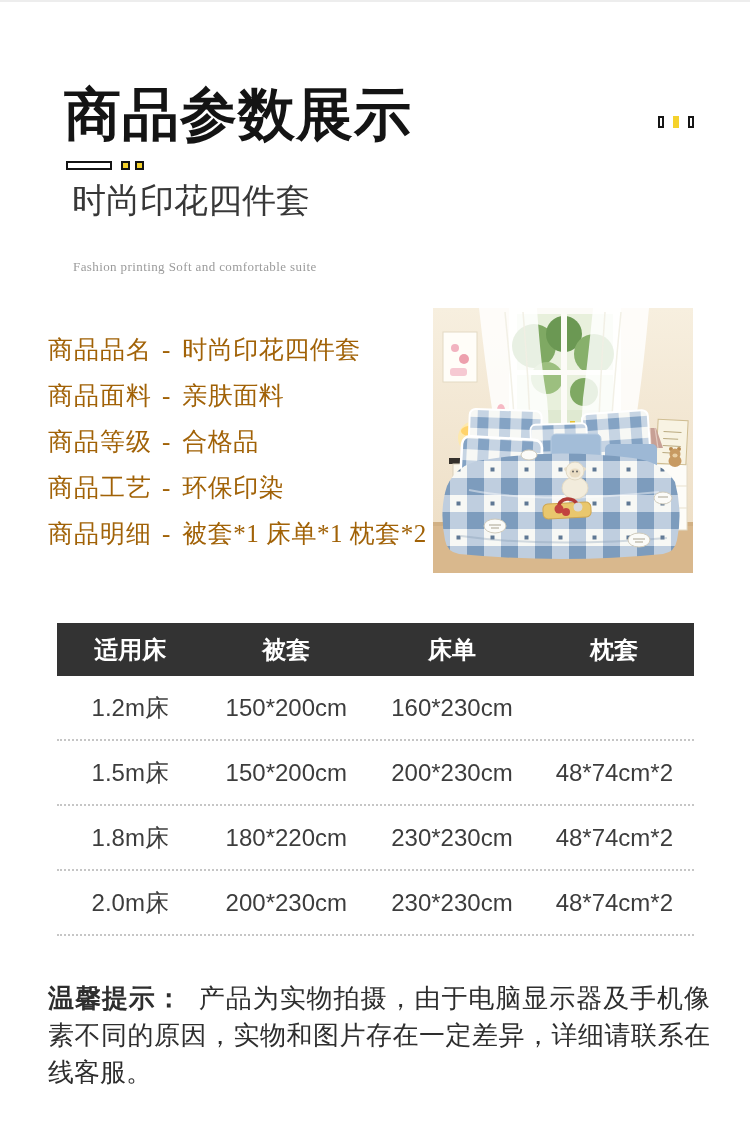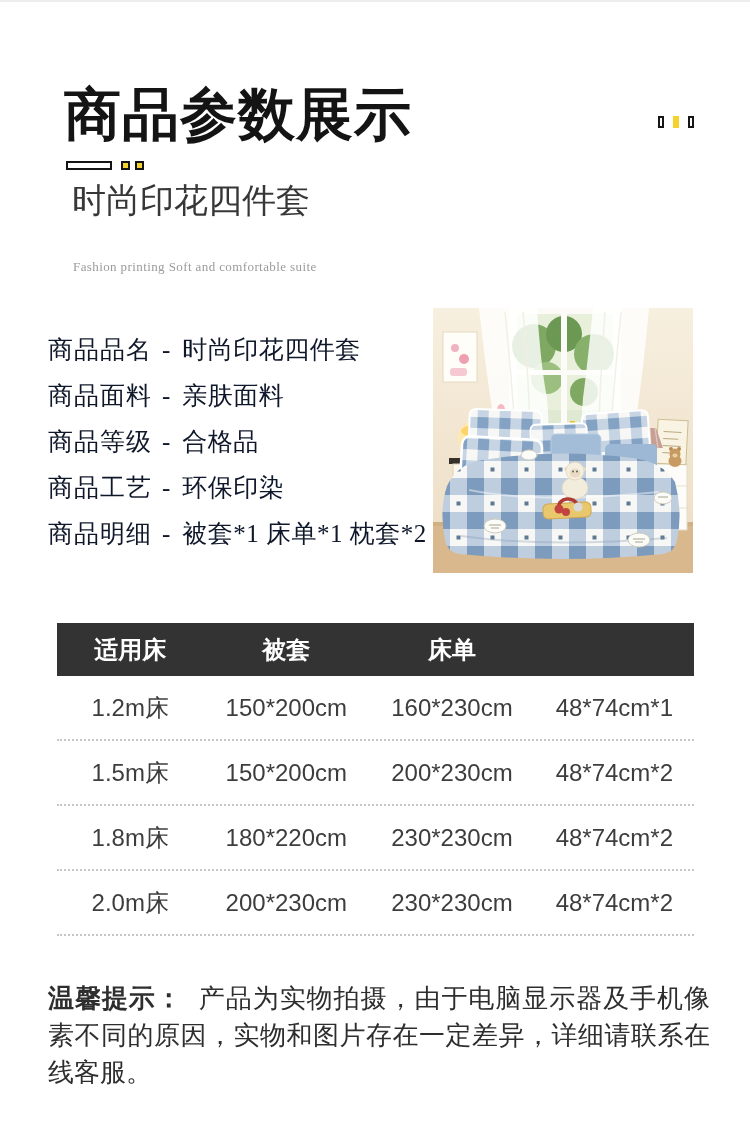--- a/index.html
+++ b/index.html
@@ -17,21 +17,21 @@
   .deco-sq + .deco-sq { margin-left:5px; }
   .corner-bars { position:absolute; left:658px; top:116px; display:flex; align-items:center; }
   .cbar { width:6px; height:12px; margin-right:9px; }
   .cbar.hollow { border:2px solid #161616; background:#fff; }
   .cbar.solid { background:#f5d22c; }
   .subtitle { position:absolute; left:72px; top:178px; font-size:34px; color:#373737; font-weight:500; }
   .subtitle-en { position:absolute; left:73px; top:227px; font-size:13px; color:#9b9b9b; letter-spacing:.4px;margin-top:32px; }
 
   
   .info-list { position:absolute; left:48px; top:327px; list-style:none; }
-  .info-list li { height:46px; line-height:46px; font-size:25px; color:#0f172a; white-space:nowrap; }
+  .info-list li { height:46px; line-height:46px; font-size:25px; color:#a16207; white-space:nowrap; }
   .info-list .lbl { letter-spacing:1px; }
   .info-list .dash { margin:0 12px 0 10px; }
   .info-list .val { letter-spacing:.5px; }
 
   
   .photo { position:absolute; left:433px; top:308px; width:260px; height:265px; overflow:hidden; }
   .photo svg { display:block; }
 
   
   .size-table { position:absolute; left:57px; top:623px; width:637px;
@@ -211,26 +211,26 @@
         <path d="M225,189 h10"></path>
       </g>
     </svg>
   </figure>
 
   <section class="size-table">
     <div class="thead">
       <span>适用床</span>
       <span>被套</span>
       <span>床单</span>
+      <span>枕套</span>
     </div>
     <div class="trow">
       <span>1.2m床</span>
       <span>150*200cm</span>
       <span>160*230cm</span>
-      <span>48*74cm*1</span>
     </div>
     <div class="trow">
       <span>1.5m床</span>
       <span>150*200cm</span>
       <span>200*230cm</span>
       <span>48*74cm*2</span>
     </div>
     <div class="trow">
       <span>1.8m床</span>
       <span>180*220cm</span>

